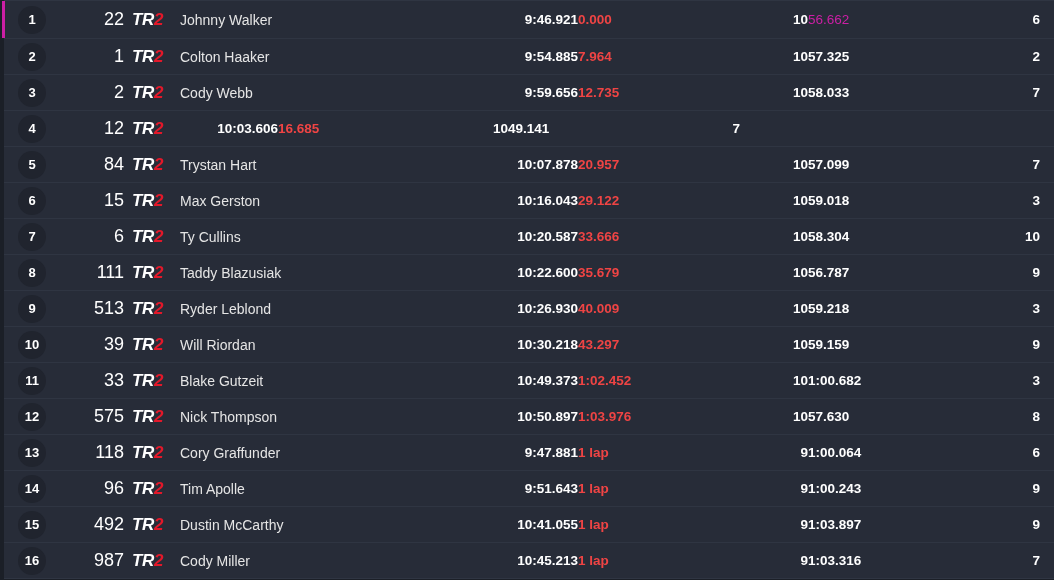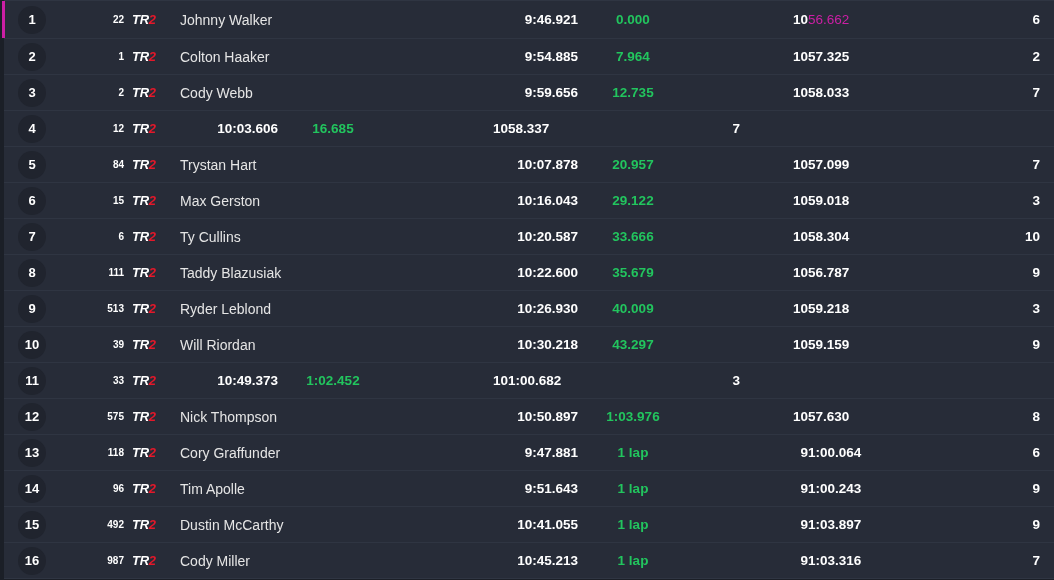--- a/index.html
+++ b/index.html
@@ -69,30 +69,30 @@
     align-items: center;
     justify-content: center;
     line-height: 1;
   }
 
   .c-num {
     width: 72px;
     flex: 0 0 72px;
     text-align: right;
     color: #ffffff;
-    font-size: 10px;
-    font-weight: bold;
+    font-size: 18px;
+    font-weight: normal;
     padding-right: 8px;
     box-sizing: border-box;
   }
 
   .c-class {
     width: 36px;
     flex: 0 0 36px;
-    font-size: 13px;
+    font-size: 17px;
     font-weight: bold;
     font-style: italic;
     letter-spacing: -0.3px;
     white-space: nowrap;
   }
   .c-class .tr { color: #ffffff; }
   .c-class .two { color: #e2182a; }
 
   .c-name {
     flex: 0 0 300px;
@@ -110,22 +110,22 @@
     flex: 0 0 110px;
     width: 110px;
     text-align: right;
     color: #ffffff;
     font-size: 13.5px;
     font-weight: bold;
   }
   .c-gap {
     flex: 0 0 110px;
     width: 110px;
-    text-align: center;
-    color: #22c55e;
+    text-align: left;
+    color: #ef4444;
     font-size: 13.5px;
     font-weight: bold;
   }
   .c-laps {
     flex: 0 0 120px;
     width: 120px;
     text-align: right;
     color: #ffffff;
     font-size: 13.5px;
     font-weight: bold;
@@ -196,21 +196,21 @@
     </div>
     <div class="row">
       <div class="c-pos">
         <div class="pos-badge">4</div>
       </div>
       <div class="c-num">12</div>
       <div class="c-class"><span class="tr">TR</span><span class="two">2</span></div>
       <div class="c-time">10:03.606</div>
       <div class="c-gap">16.685</div>
       <div class="c-laps">10</div>
-      <div class="c-best">58.337</div>
+      <div class="c-best">49.141</div>
       <div class="c-bestlap">7</div>
     </div>
     <div class="row">
       <div class="c-pos">
         <div class="pos-badge">5</div>
       </div>
       <div class="c-num">84</div>
       <div class="c-class"><span class="tr">TR</span><span class="two">2</span></div>
       <div class="c-name">Trystan Hart</div>
       <div class="c-time">10:07.878</div>
@@ -283,20 +283,21 @@
       <div class="c-laps">10</div>
       <div class="c-best">59.159</div>
       <div class="c-bestlap">9</div>
     </div>
     <div class="row">
       <div class="c-pos">
         <div class="pos-badge">11</div>
       </div>
       <div class="c-num">33</div>
       <div class="c-class"><span class="tr">TR</span><span class="two">2</span></div>
+      <div class="c-name">Blake Gutzeit</div>
       <div class="c-time">10:49.373</div>
       <div class="c-gap">1:02.452</div>
       <div class="c-laps">10</div>
       <div class="c-best">1:00.682</div>
       <div class="c-bestlap">3</div>
     </div>
     <div class="row">
       <div class="c-pos">
         <div class="pos-badge">12</div>
       </div>

